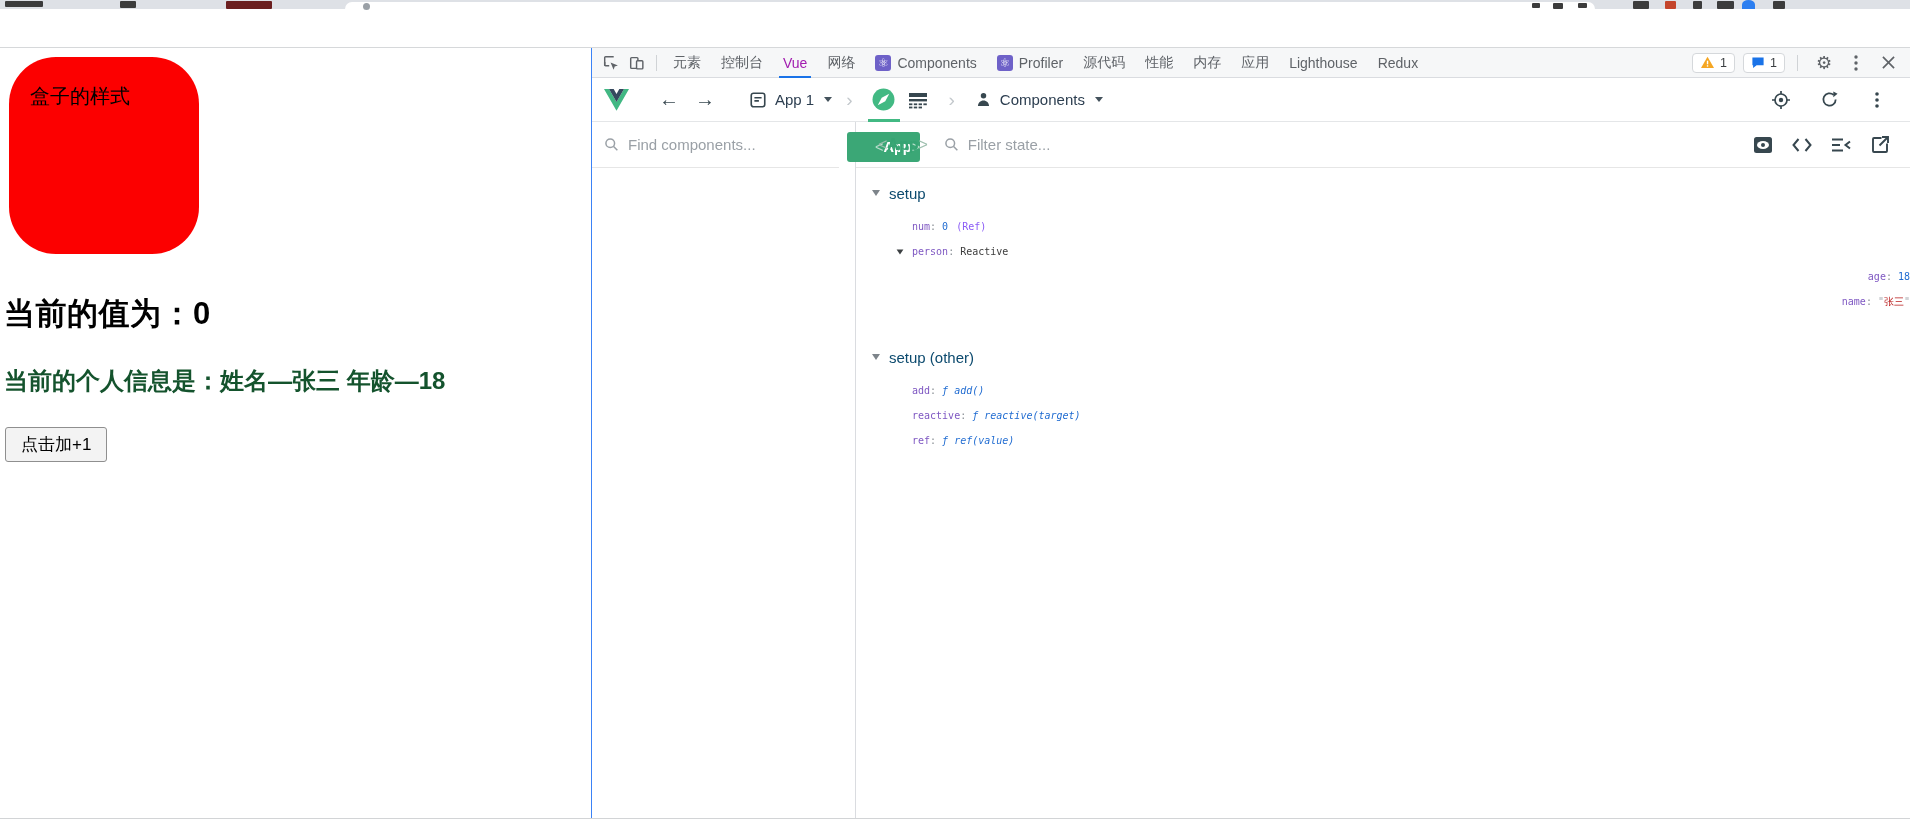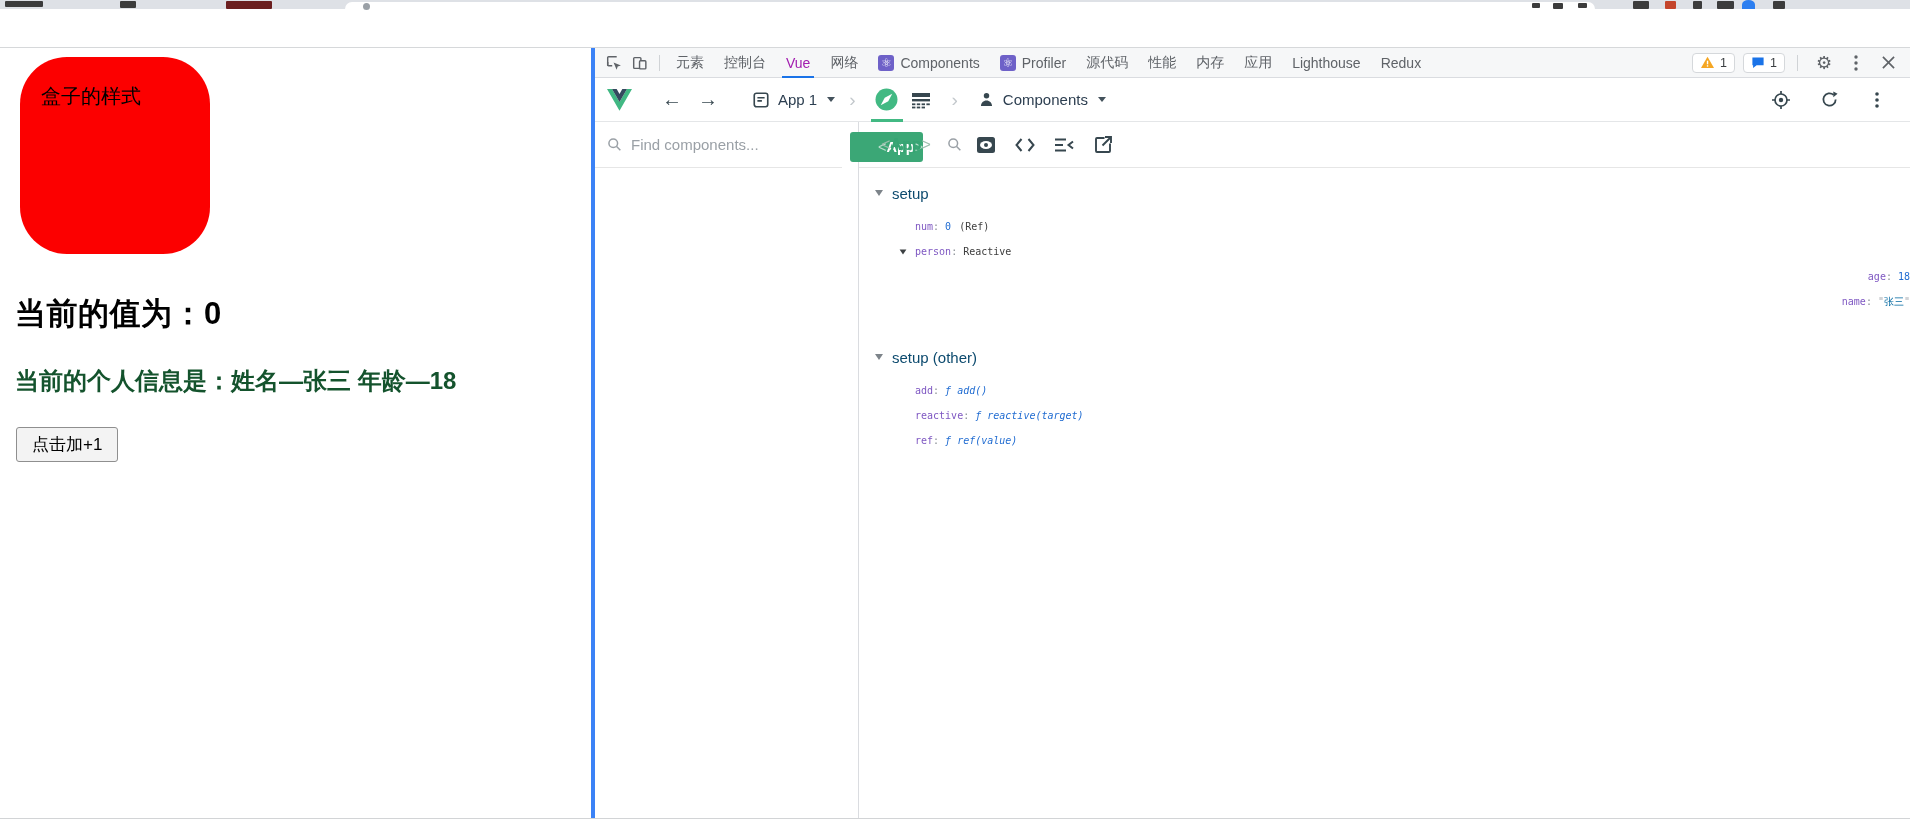--- a/index.html
+++ b/index.html
@@ -10,31 +10,31 @@
   .top-strip { position:absolute; left:0; top:0; width:1910px; height:9px; background:#dee1e6; }
   .blob { position:absolute; top:1px; background:#3c3c3c; border-radius:1px; }
   .omnibox { position:absolute; left:345px; top:2px; width:1250px; height:7px; background:#fff; border-radius:8px 8px 0 0; }
   .omni-dot { position:absolute; left:18px; top:1px; width:7px; height:7px; border-radius:50%; background:#9aa0a6; }
   .avatar-frag { position:absolute; left:1742px; top:0; width:13px; height:9px; border-radius:50% 50% 0 0; background:#2d7ff0; }
 
   .chrome-line { position:absolute; left:0; top:47px; width:1910px; height:1px; background:#d6d8da; }
   .bottom-line { position:absolute; left:0; top:818px; width:1910px; height:1px; background:#d2d4d6; }
 
   
-  .page { position:absolute; left:11px; top:48px; width:591px; height:770px; background:#fff; }
+  .page { position:absolute; left:0; top:48px; width:591px; height:770px; background:#fff; }
   .red-box { position:absolute; left:9px; top:9px; width:190px; height:197px; background:#fc0000; border-radius:47px; }
   .red-box span { display:block; padding:26px 0 0 21px; font-size:20px; color:#000; }
   .h-value { position:absolute; left:4px; top:245px; font-size:31px; font-weight:700; color:#000; letter-spacing:.5px; }
   .h-info  { position:absolute; left:4px; top:317px; font-size:24px; font-weight:700; color:#14532d; }
   .add-btn { position:absolute; left:5px; top:379px; height:35px; padding:0 15px; font-size:17px;
     font-family:inherit; color:#000; background:#f3f3f3; border:1px solid #8f8f8f; border-radius:3px; cursor:pointer; }
 
   
   .devtools { position:absolute; left:591px; top:48px; width:1319px; height:770px; background:#fff;
-    border-left:4px solid #3b82f6; display:flex; flex-direction:column; }
+    border-left:1px solid #3b82f6; display:flex; flex-direction:column; }
 
   
   .dt-tabbar { height:30px; background:#f6f7f8; border-bottom:1px solid #dadce0;
     display:flex; align-items:center; padding:0 10px 0 6px; flex:0 0 auto; }
   .icon-btn { width:26px; height:24px; display:flex; align-items:center; justify-content:center; cursor:pointer; }
   .vsep { width:1px; height:16px; background:#d0d3d6; margin:0 6px; }
   .dt-tab { position:relative; height:30px; display:flex; align-items:center; gap:6px;
     padding:0 10px; font-size:14px; color:#5f6368; cursor:pointer; white-space:nowrap; }
   .dt-tab.active { color:#a21caf; }
   .dt-tab.active::after { content:""; position:absolute; left:6px; right:6px; bottom:0; height:2px; background:#1a73e8; }
@@ -91,24 +91,24 @@
   .sec-rows { padding-top:8px; padding-bottom:12px; }
   .srow { display:flex; align-items:center; height:25px; cursor:default;
     font-family:"DejaVu Sans Mono","Liberation Mono",monospace; font-size:10px; }
   .srow.i1 { padding-left:40px; }
   .srow.i2 { padding-left:55px;justify-content:flex-end; }
   .slot { width:16px; display:flex; align-items:center; }
   .k { color:#7e57c2; }
   .k::after { content:": "; color:#8a9096; white-space:pre; }
   .v.num { color:#1f6bd1; }
   .v.obj { color:#3c3c3c; }
-  .v.str { color:#0369a1; }
+  .v.str { color:#b91c1c; }
   .v.fn  { color:#1f6bd1; font-style:italic; }
   .q { color:#a9adb2; }
-  .note { color:#404040; margin-left:8px; }
+  .note { color:#8b5cf6; margin-left:8px; }
   .sec2 { margin-top:18px; }
 
   svg { display:block; }
 </style>
 </head>
 <body>
 
 <div class="top-strip">
   <div class="blob" style="left:5px;width:38px;height:6px;"></div>
   <div class="blob" style="left:120px;width:16px;height:7px;"></div>
@@ -296,20 +296,21 @@
 
     <div class="right-panel">
       <div class="panel-head right-head">
         <span class="tag">
           <span class="br">&lt;</span><span class="nm">App</span><span class="br">&gt;</span>
         </span>
         <svg width="15" height="15" viewBox="0 0 18 18">
             <circle cx="7.5" cy="7.5" r="5.2" fill="none" stroke="#9aa0a6" stroke-width="1.8"></circle>
             <path d="M11.5 11.5L16 16" stroke="#9aa0a6" stroke-width="1.8"></path>
           </svg>
+        <input class="search-input" placeholder="Filter state..." style="">
         <div class="head-icons">
           <div class="icon-btn">
             <svg width="20" height="18" viewBox="0 0 20 18">
                 <rect x="1" y="1" width="18" height="16" rx="2.5" fill="#37474f"></rect>
                 <ellipse cx="10" cy="9" rx="6" ry="4" fill="#fff"></ellipse>
                 <circle cx="10" cy="9" r="2" fill="#37474f"></circle>
               </svg>
           </div>
           <div class="icon-btn">
             <svg width="20" height="16" viewBox="0 0 20 16">

